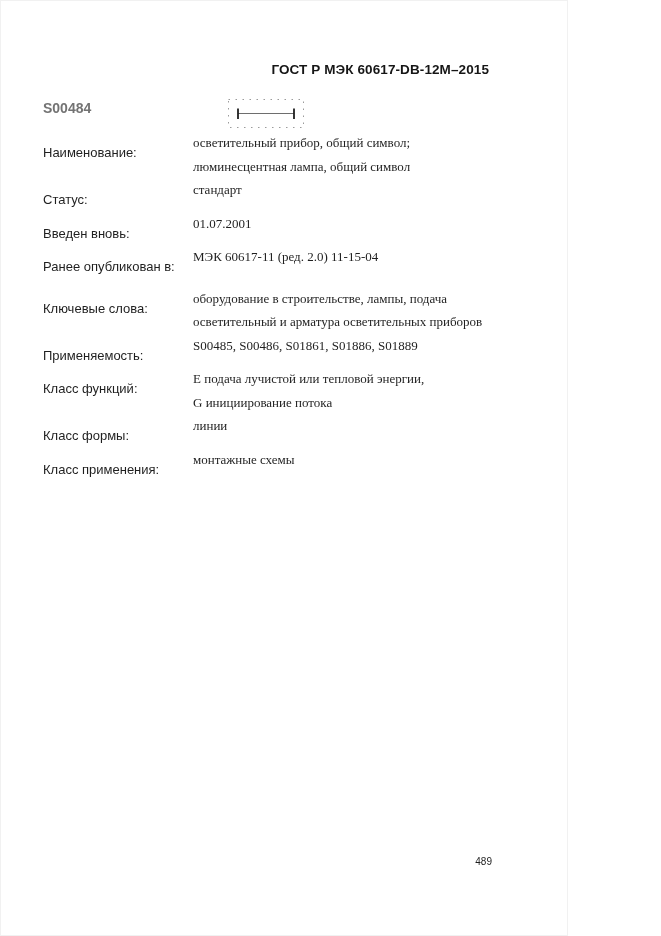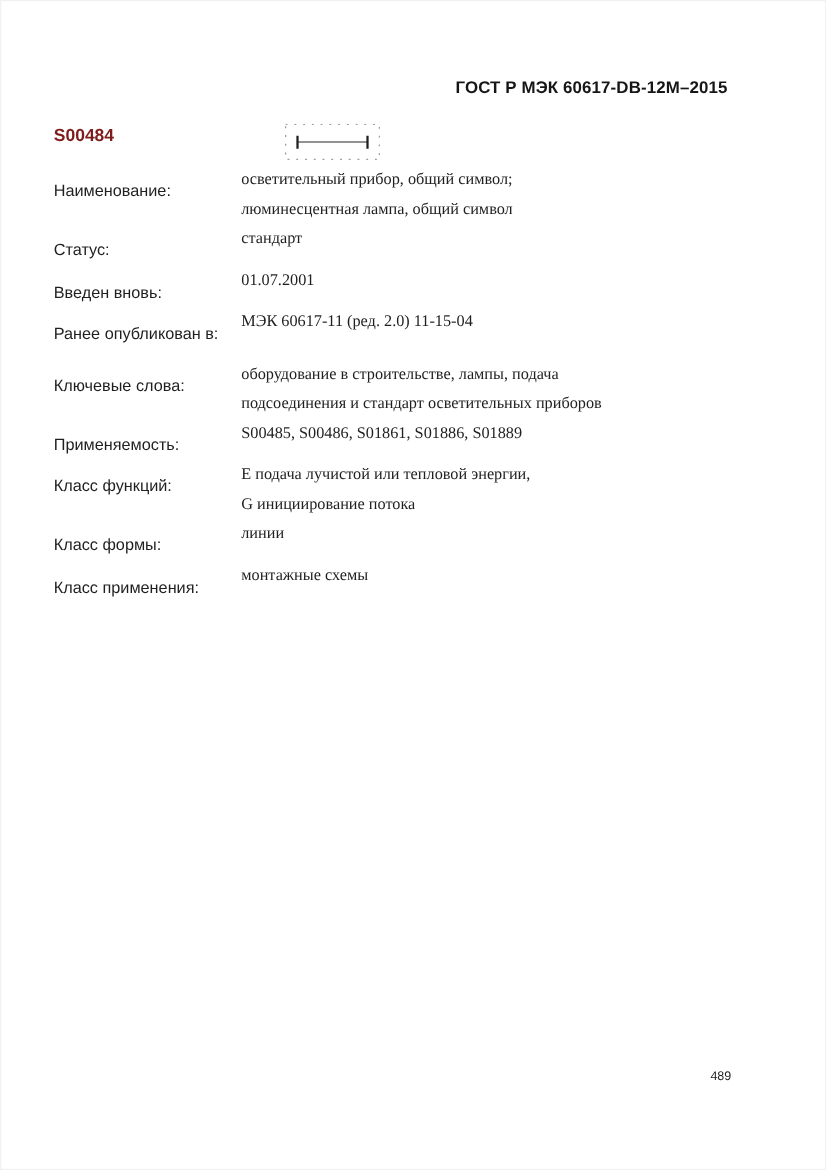--- a/index.html
+++ b/index.html
@@ -2,21 +2,21 @@
 <html lang="ru"><head>
 <meta charset="utf-8">
 <style>
   html, body {
     margin: 0;
     padding: 0;
     background: #ffffff;
   }
   .page {
     position: relative;
-    width: 661px;
+    width: 568px;
     height: 936px;
     background: #ffffff;
     font-family: "Liberation Sans", sans-serif;
     color: #1f1f1f;
     overflow: hidden;
     box-sizing: border-box;
     border: 1px solid #f1f1f1;
   }
   .doc-header {
     position: absolute;
@@ -27,21 +27,21 @@
     letter-spacing: 0.1px;
     white-space: nowrap;
     color: #161616;
   }
   .symbol-id {
     position: absolute;
     top: 99px;
     left: 42px;
     font-size: 14px;
     font-weight: bold;
-    color: #7f1d1d;
+    color: #737373;
   }
   .symbol-box {
     position: absolute;
     top: 98px;
     left: 227px;
     width: 76px;
     height: 30px;
   }
   .fields {
     position: absolute;
@@ -121,21 +121,21 @@
       <div class="label">Ранее опубликован в:</div>
       <div class="value">
         <div>МЭК 60617-11 (ред. 2.0) 11-15-04</div>
       </div>
     </div>
 
     <div class="row group-gap">
       <div class="label">Ключевые слова:</div>
       <div class="value">
         <div>оборудование в строительстве, лампы, подача</div>
-        <div>подсоединения и стандарт осветительных приборов</div>
+        <div>осветительный и арматура осветительных приборов</div>
       </div>
     </div>
 
     <div class="row">
       <div class="label">Применяемость:</div>
       <div class="value">
         <div>S00485, S00486, S01861, S01886, S01889</div>
       </div>
     </div>
 

